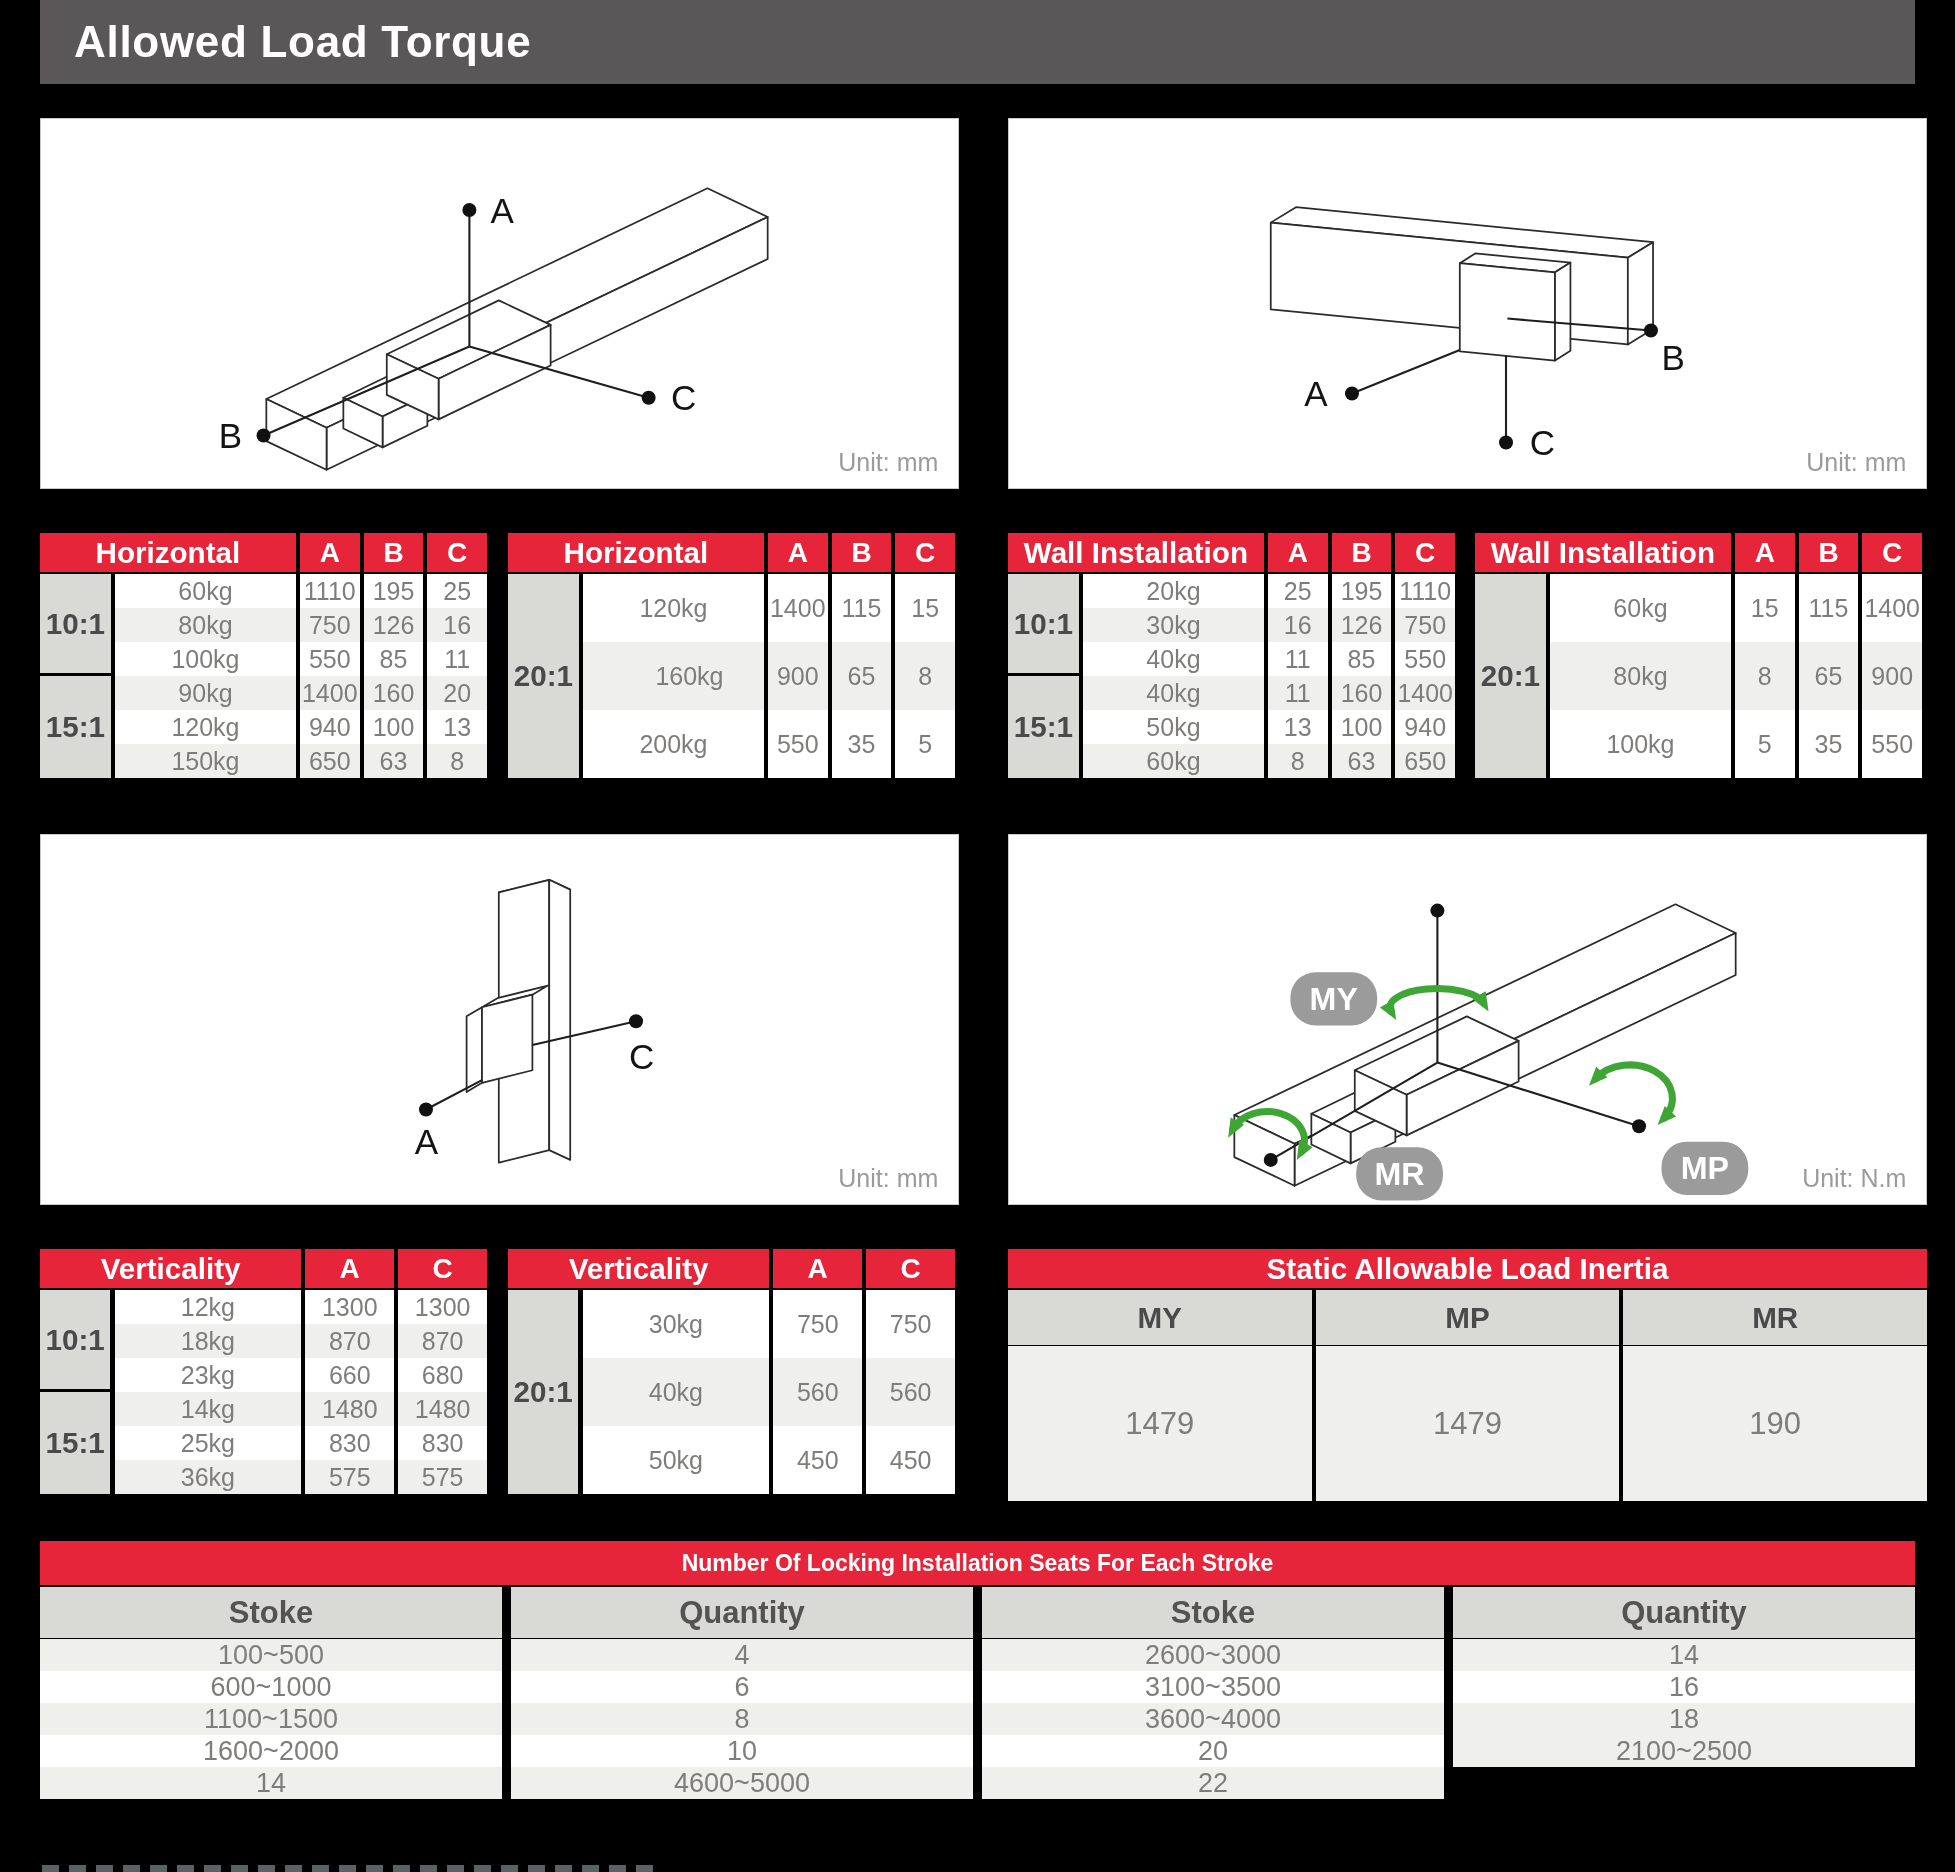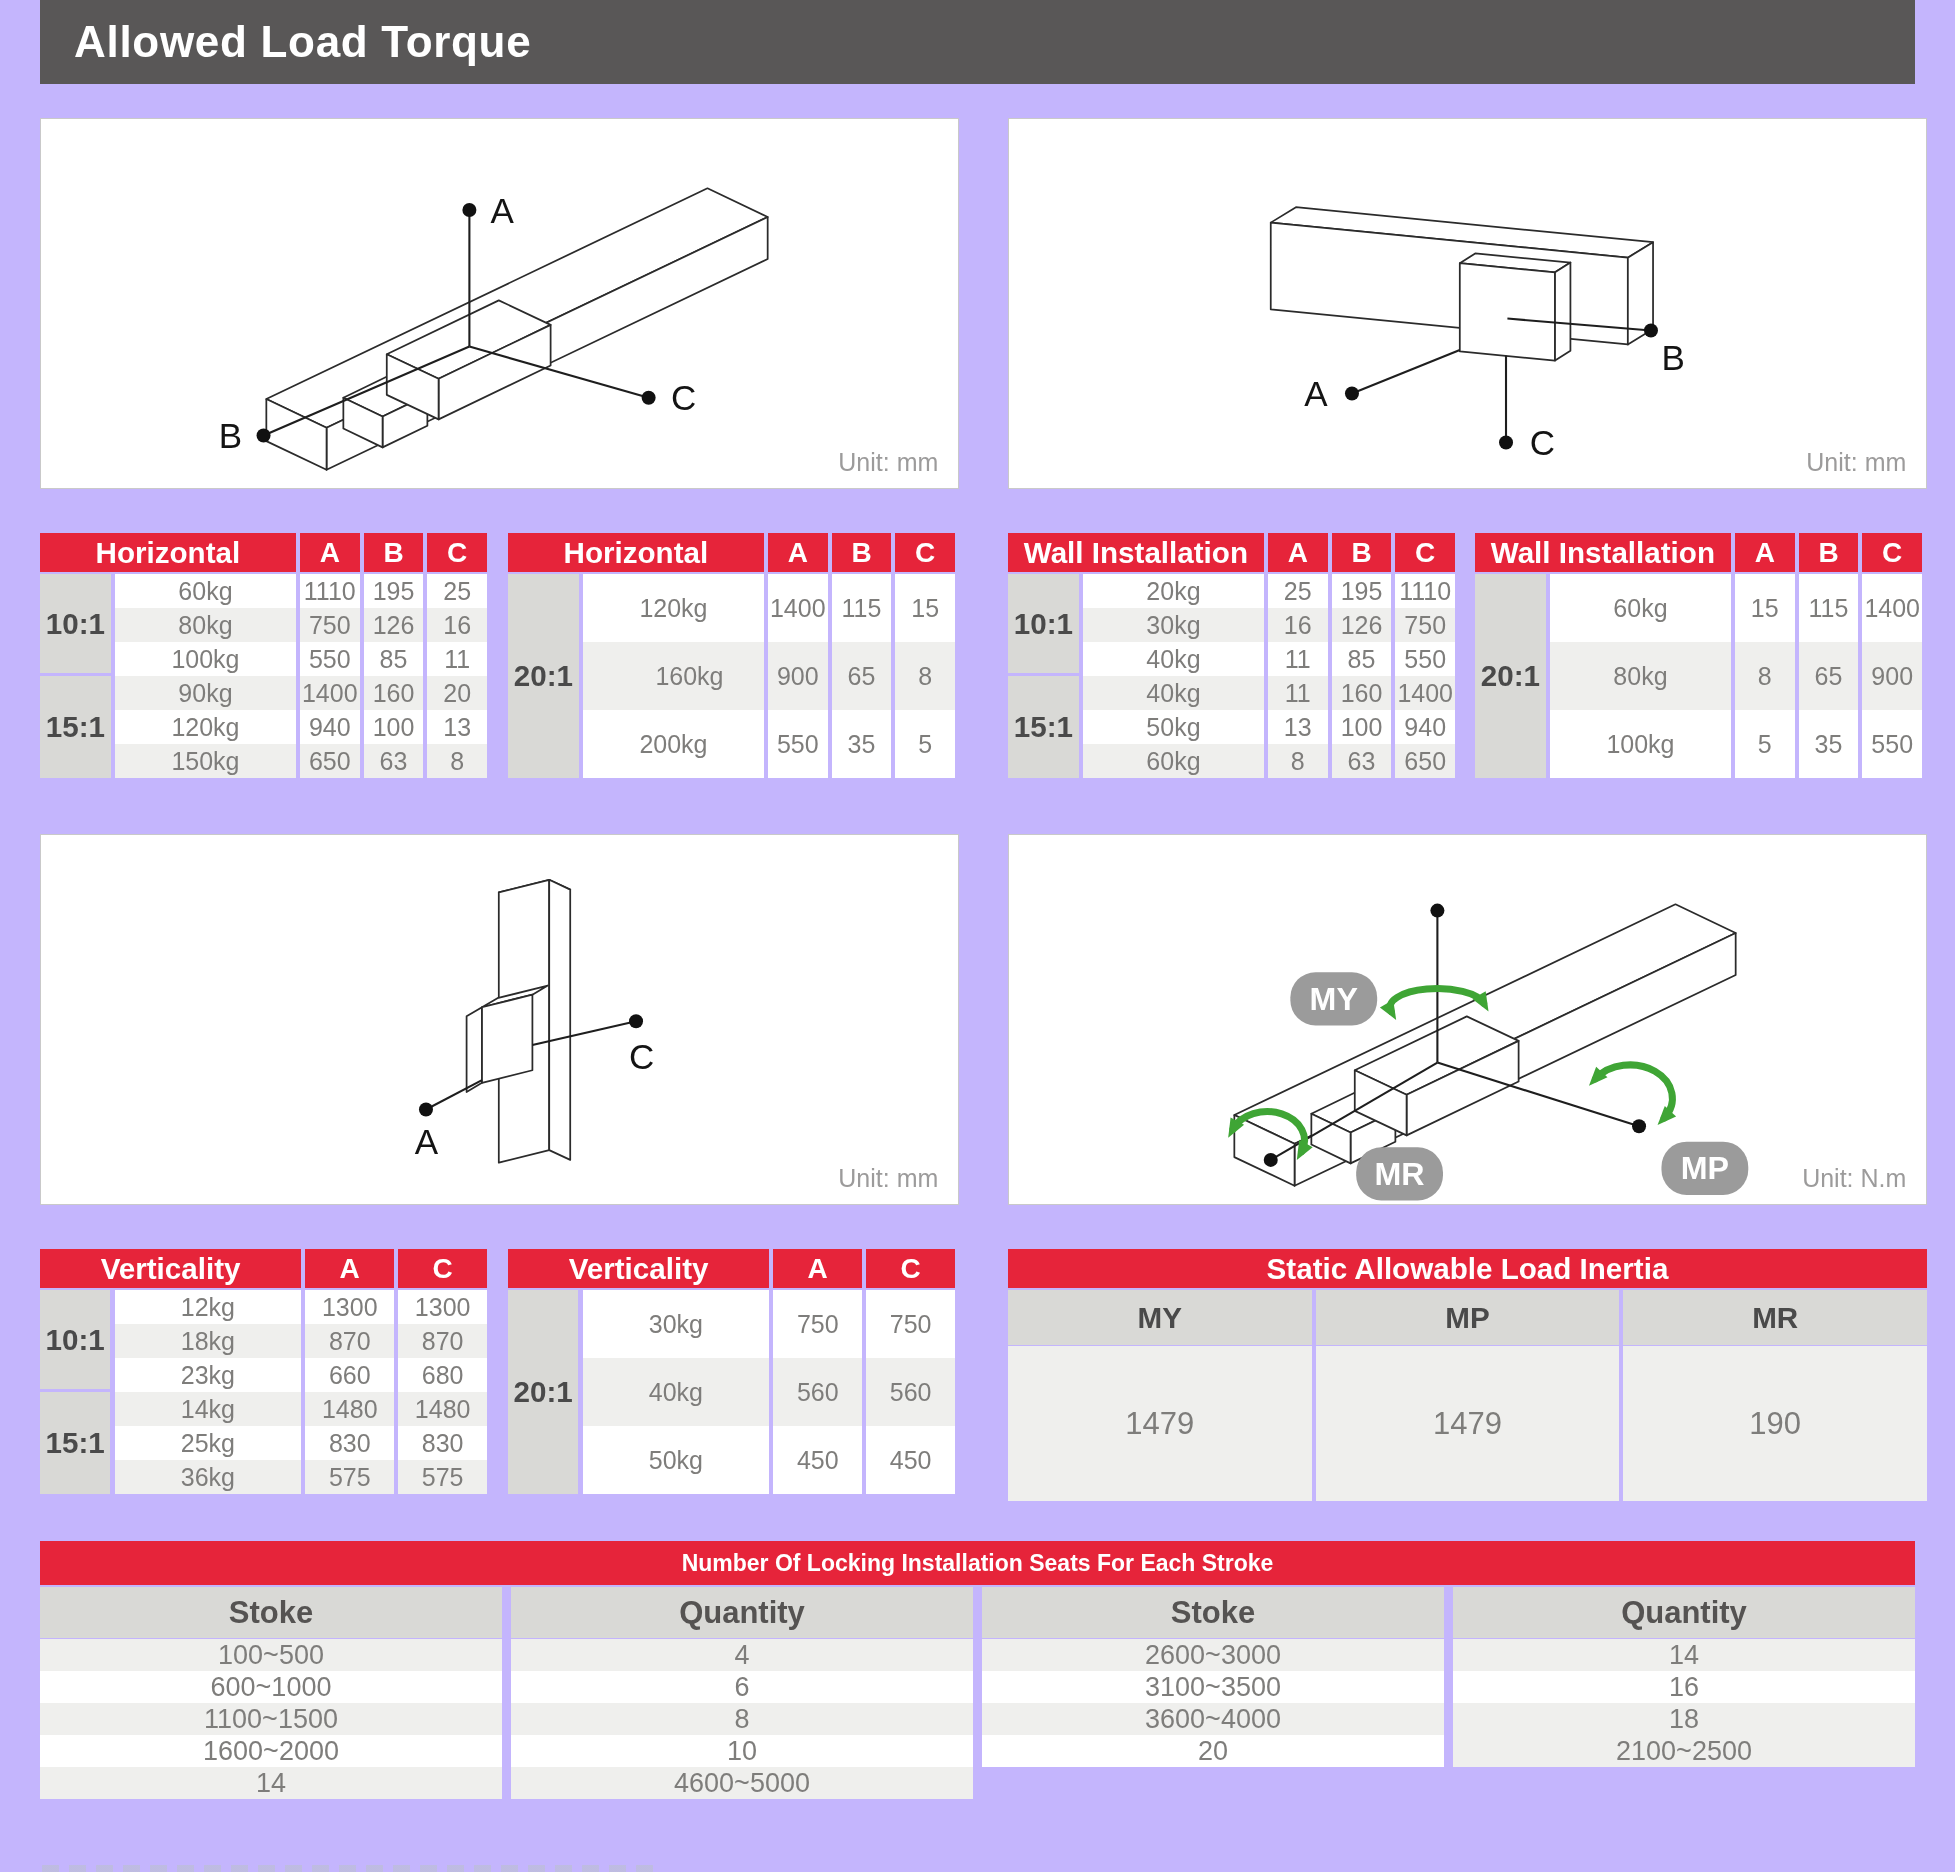--- a/index.html
+++ b/index.html
@@ -1,17 +1,17 @@
 <!DOCTYPE html>
 <html style="font-size:11.3px"><head>
 <meta charset="utf-8">
 <style>
   html,body{margin:0;padding:0;background:#ffffff;}
   .page{
-    position:relative;width:1955px;height:1872px;background:#c4b5fd;overflow:hidden;
+    position:relative;width:1955px;height:1872px;background:#000000;overflow:hidden;
     font-family:"Liberation Sans", sans-serif;
   }
   
   .title-bar{
     position:absolute;left:40px;top:0;width:1875px;height:84px;
     background:#595757;display:flex;align-items:center;
   }
   .title-bar .t{color:#fff;font-size:44px;font-weight:bold;padding-left:34px;letter-spacing:0.7px;}
   
   .figbox{
@@ -401,19 +401,20 @@
         <div class="td alt">1100~1500</div>
         <div class="td alt">8</div>
         <div class="td alt">3600~4000</div>
         <div class="td alt">18</div>
         <div class="td">1600~2000</div>
         <div class="td">10</div>
         <div class="td">20</div>
         <div class="td alt">2100~2500</div>
         <div class="td alt">14</div>
         <div class="td alt">4600~5000</div>
+        <div class="td alt">22</div>
       </div>
   </div>
 
   <div class="footnote-cut"></div>
 
 </div>
 
 
 </body></html>

